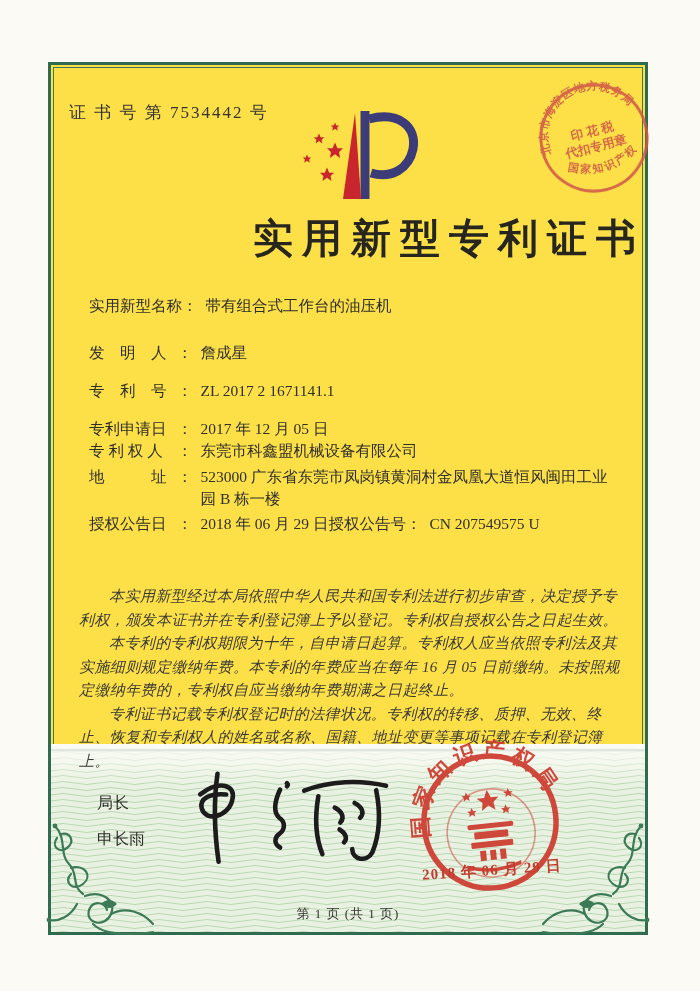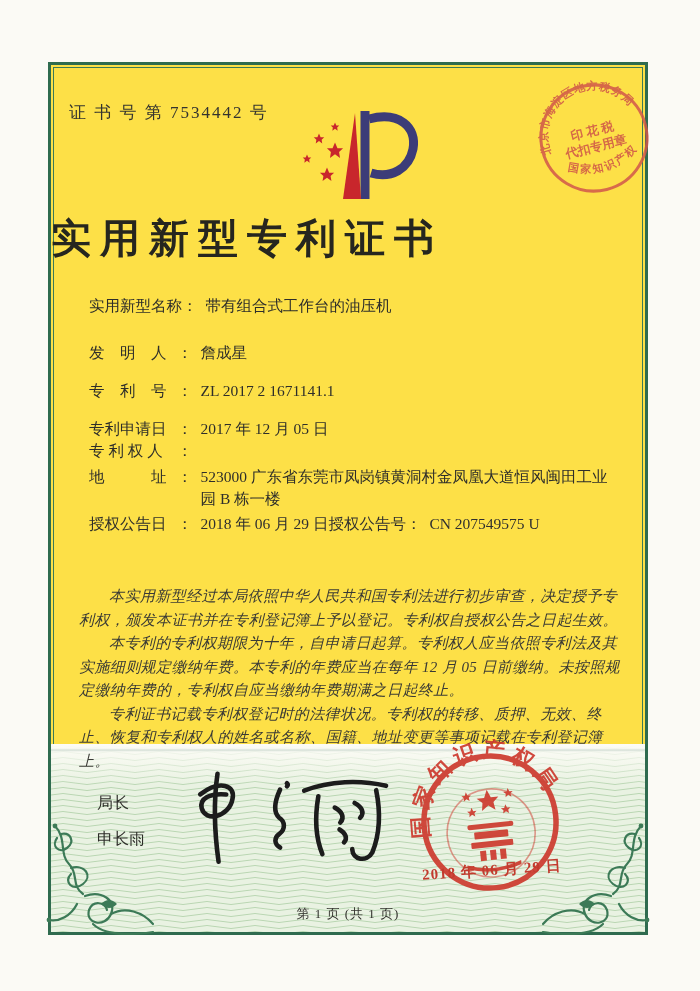--- a/index.html
+++ b/index.html
@@ -33,21 +33,21 @@
   .cert-no{
     position:absolute;left:18px;top:36px;
     font-size:17px;letter-spacing:2px;color:#33332f;
   }
   .logo{position:absolute;left:244px;top:38px;width:132px;height:102px;}
   .tax-stamp{
     position:absolute;left:484px;top:14px;width:118px;height:118px;
     transform:rotate(-14deg);opacity:.85;
   }
   .title{
-    position:absolute;left:0;right:0;top:146px;text-align:left;
+    position:absolute;left:0;right:0;top:146px;text-align:right;
     font-size:40px;font-weight:600;letter-spacing:9px;color:#26261f;
   }
   .fields{position:absolute;left:38px;top:230px;width:540px;font-size:15.5px;}
   .row{display:flex;align-items:flex-start;line-height:22px;}
   .lbl{display:inline-block;min-width:88px;white-space:pre;color:#2e2e2a;}
   .colon{margin-right:8px;}
   .val{display:inline-block;max-width:412px;color:#2e2e2a;}
   .m1{margin-bottom:25px;}.m2{margin-bottom:16px;}.m3{margin-bottom:16px;}
   .m4{}.m5{margin-bottom:4px;}.m6{margin-bottom:4px;}
   .grant-row{display:flex;justify-content:flex-start;width:540px;}
@@ -186,35 +186,36 @@
       <span class="val">ZL 2017 2 1671141.1</span>
     </div>
     <div class="row m4">
       <span class="lbl">专利申请日</span>
         <span class="colon">：</span>
       <span class="val">2017 年 12 月 05 日</span>
     </div>
     <div class="row m5">
       <span class="lbl">专 利 权 人</span>
         <span class="colon">：</span>
+      <span class="val">东莞市科鑫盟机械设备有限公司</span>
     </div>
     <div class="row m6">
       <span class="lbl">地　　　址</span>
         <span class="colon">：</span>
       <span class="val">523000 广东省东莞市凤岗镇黄洞村金凤凰大道恒风闽田工业园 B 栋一楼</span>
     </div>
     <div class="grant-row">
       <span><span class="lbl">授权公告日</span><span class="colon">：</span><span>2018 年 06 月 29 日</span></span>
       <span class="grant-right"><span>授权公告号</span><span class="colon">：</span><span>CN 207549575 U</span></span>
     </div>
   </div>
 
   <div class="paras">
     <p>本实用新型经过本局依照中华人民共和国专利法进行初步审查，决定授予专利权，颁发本证书并在专利登记簿上予以登记。专利权自授权公告之日起生效。</p>
-    <p>本专利的专利权期限为十年，自申请日起算。专利权人应当依照专利法及其实施细则规定缴纳年费。本专利的年费应当在每年 12 月 05 日前缴纳。未按照规定缴纳年费的，专利权自应当缴纳年费期满之日起终止。</p>
+    <p>本专利的专利权期限为十年，自申请日起算。专利权人应当依照专利法及其实施细则规定缴纳年费。本专利的年费应当在每年 16 月 05 日前缴纳。未按照规定缴纳年费的，专利权自应当缴纳年费期满之日起终止。</p>
     <p>专利证书记载专利权登记时的法律状况。专利权的转移、质押、无效、终止、恢复和专利权人的姓名或名称、国籍、地址变更等事项记载在专利登记簿上。</p>
   </div>
 
   <div class="director-title">局长</div>
   <div class="director-name">申长雨</div>
 
   <svg class="signature" viewBox="0 0 214 104">
     <g fill="none" stroke="#1c1c1c" stroke-width="4.6" stroke-linecap="round" stroke-linejoin="round">
       <path d="M30,8 C26,30 24,58 28,96"></path>
       <path d="M12,28 C32,14 48,20 44,34 C40,52 16,56 13,42 C11,32 22,27 38,29"></path>

